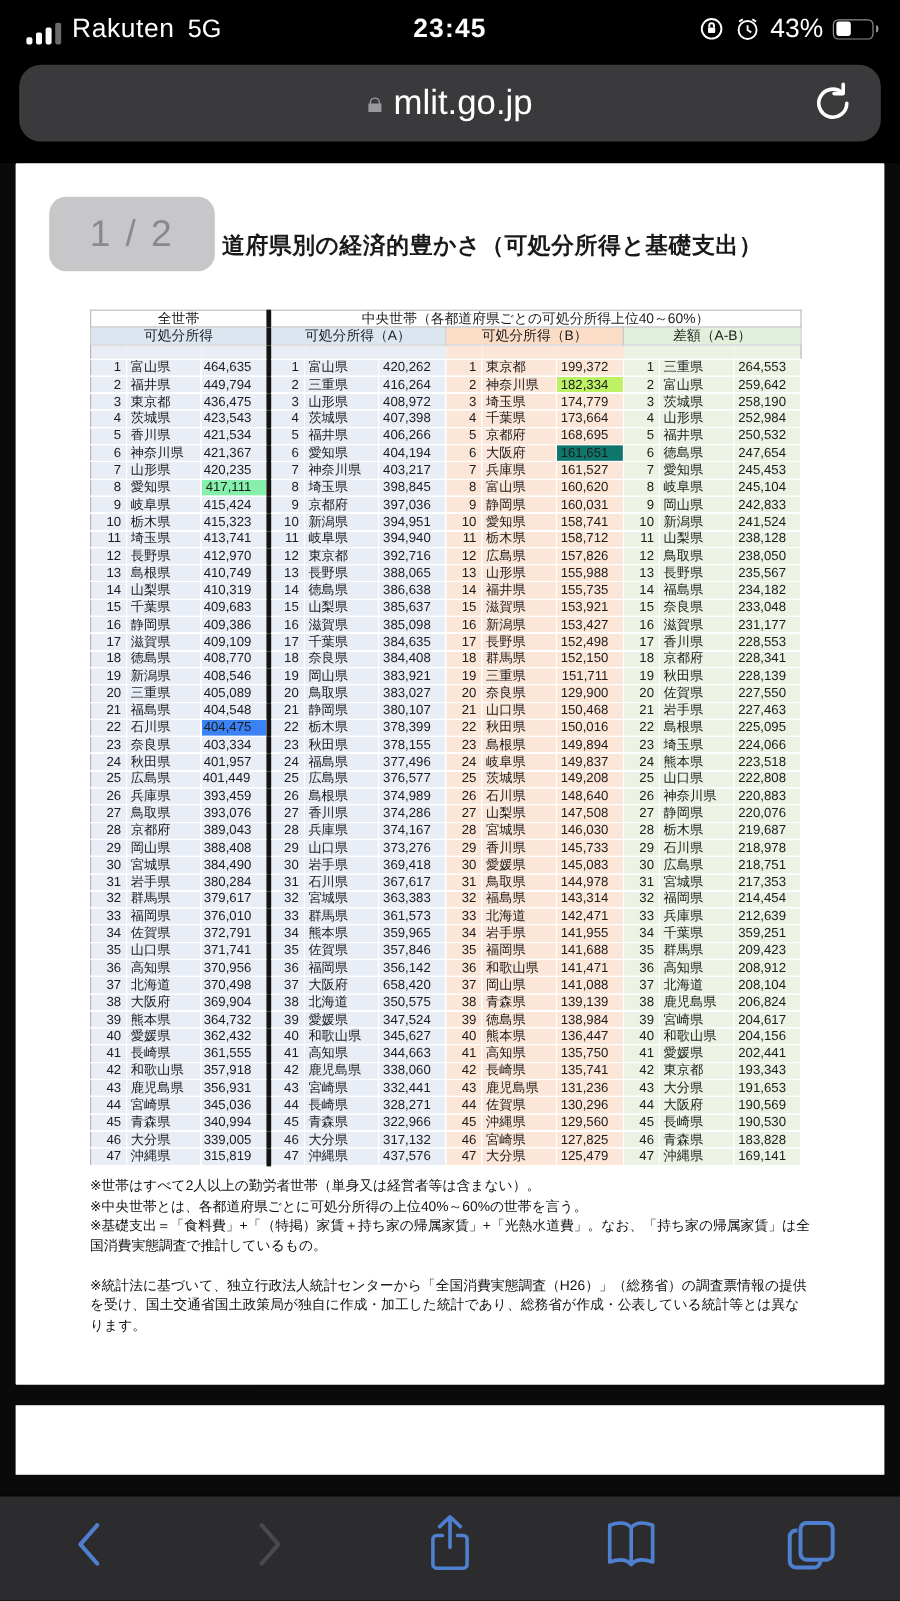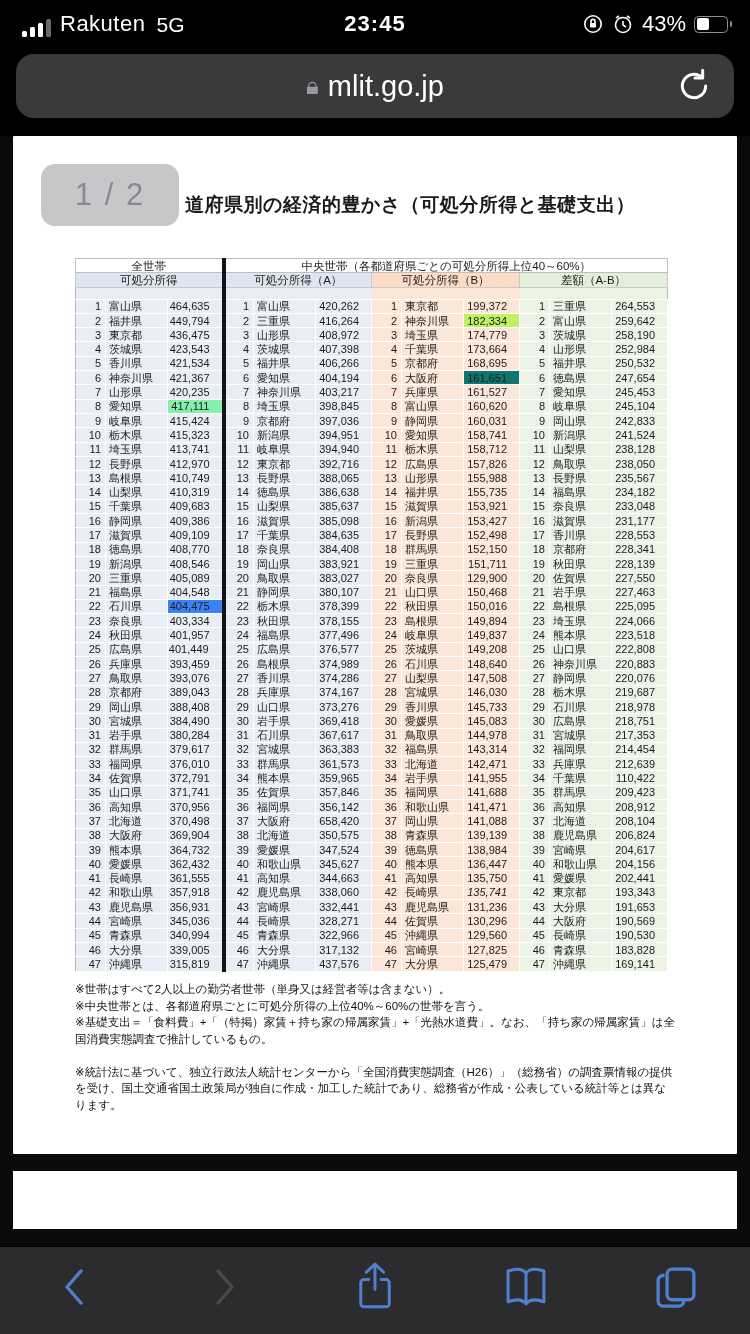--- a/index.html
+++ b/index.html
@@ -629,21 +629,21 @@
                 <td class="name" style="background: rgb(233, 237, 245);">佐賀県</td>
                 <td class="val" style="background: rgb(233, 237, 245);">372,791</td>
                 <td class="rank gdiv" style="background: rgb(233, 237, 245);">34</td>
                 <td class="name" style="background: rgb(233, 237, 245);">熊本県</td>
                 <td class="val" style="background: rgb(233, 237, 245);">359,965</td>
                 <td class="rank" style="background: rgb(251, 230, 215);">34</td>
                 <td class="name" style="background: rgb(251, 230, 215);">岩手県</td>
                 <td class="val" style="background: rgb(251, 230, 215);">141,955</td>
                 <td class="rank" style="background: rgb(236, 242, 228);">34</td>
                 <td class="name" style="background: rgb(236, 242, 228);">千葉県</td>
-                <td class="val" style="background: rgb(236, 242, 228);">110,422</td>
+                <td class="val" style="background: rgb(236, 242, 228);">359,251</td>
               </tr>
               <tr>
                 <td class="rank" style="background: rgb(233, 237, 245);">35</td>
                 <td class="name" style="background: rgb(233, 237, 245);">山口県</td>
                 <td class="val" style="background: rgb(233, 237, 245);">371,741</td>
                 <td class="rank gdiv" style="background: rgb(233, 237, 245);">35</td>
                 <td class="name" style="background: rgb(233, 237, 245);">佐賀県</td>
                 <td class="val" style="background: rgb(233, 237, 245);">357,846</td>
                 <td class="rank" style="background: rgb(251, 230, 215);">35</td>
                 <td class="name" style="background: rgb(251, 230, 215);">福岡県</td>
@@ -738,21 +738,21 @@
               </tr>
               <tr>
                 <td class="rank" style="background: rgb(233, 237, 245);">42</td>
                 <td class="name" style="background: rgb(233, 237, 245);">和歌山県</td>
                 <td class="val" style="background: rgb(233, 237, 245);">357,918</td>
                 <td class="rank gdiv" style="background: rgb(233, 237, 245);">42</td>
                 <td class="name" style="background: rgb(233, 237, 245);">鹿児島県</td>
                 <td class="val" style="background: rgb(233, 237, 245);">338,060</td>
                 <td class="rank" style="background: rgb(251, 230, 215);">42</td>
                 <td class="name" style="background: rgb(251, 230, 215);">長崎県</td>
-                <td class="val" style="background: rgb(251, 230, 215); font-style: italic;">135,741</td>
+                <td class="val" style="background: rgb(251, 230, 215);">135,741</td>
                 <td class="rank" style="background: rgb(236, 242, 228);">42</td>
                 <td class="name" style="background: rgb(236, 242, 228);">東京都</td>
                 <td class="val" style="background: rgb(236, 242, 228);">193,343</td>
               </tr>
               <tr>
                 <td class="rank" style="background: rgb(233, 237, 245);">43</td>
                 <td class="name" style="background: rgb(233, 237, 245);">鹿児島県</td>
                 <td class="val" style="background: rgb(233, 237, 245);">356,931</td>
                 <td class="rank gdiv" style="background: rgb(233, 237, 245);">43</td>
                 <td class="name" style="background: rgb(233, 237, 245);">宮崎県</td>

